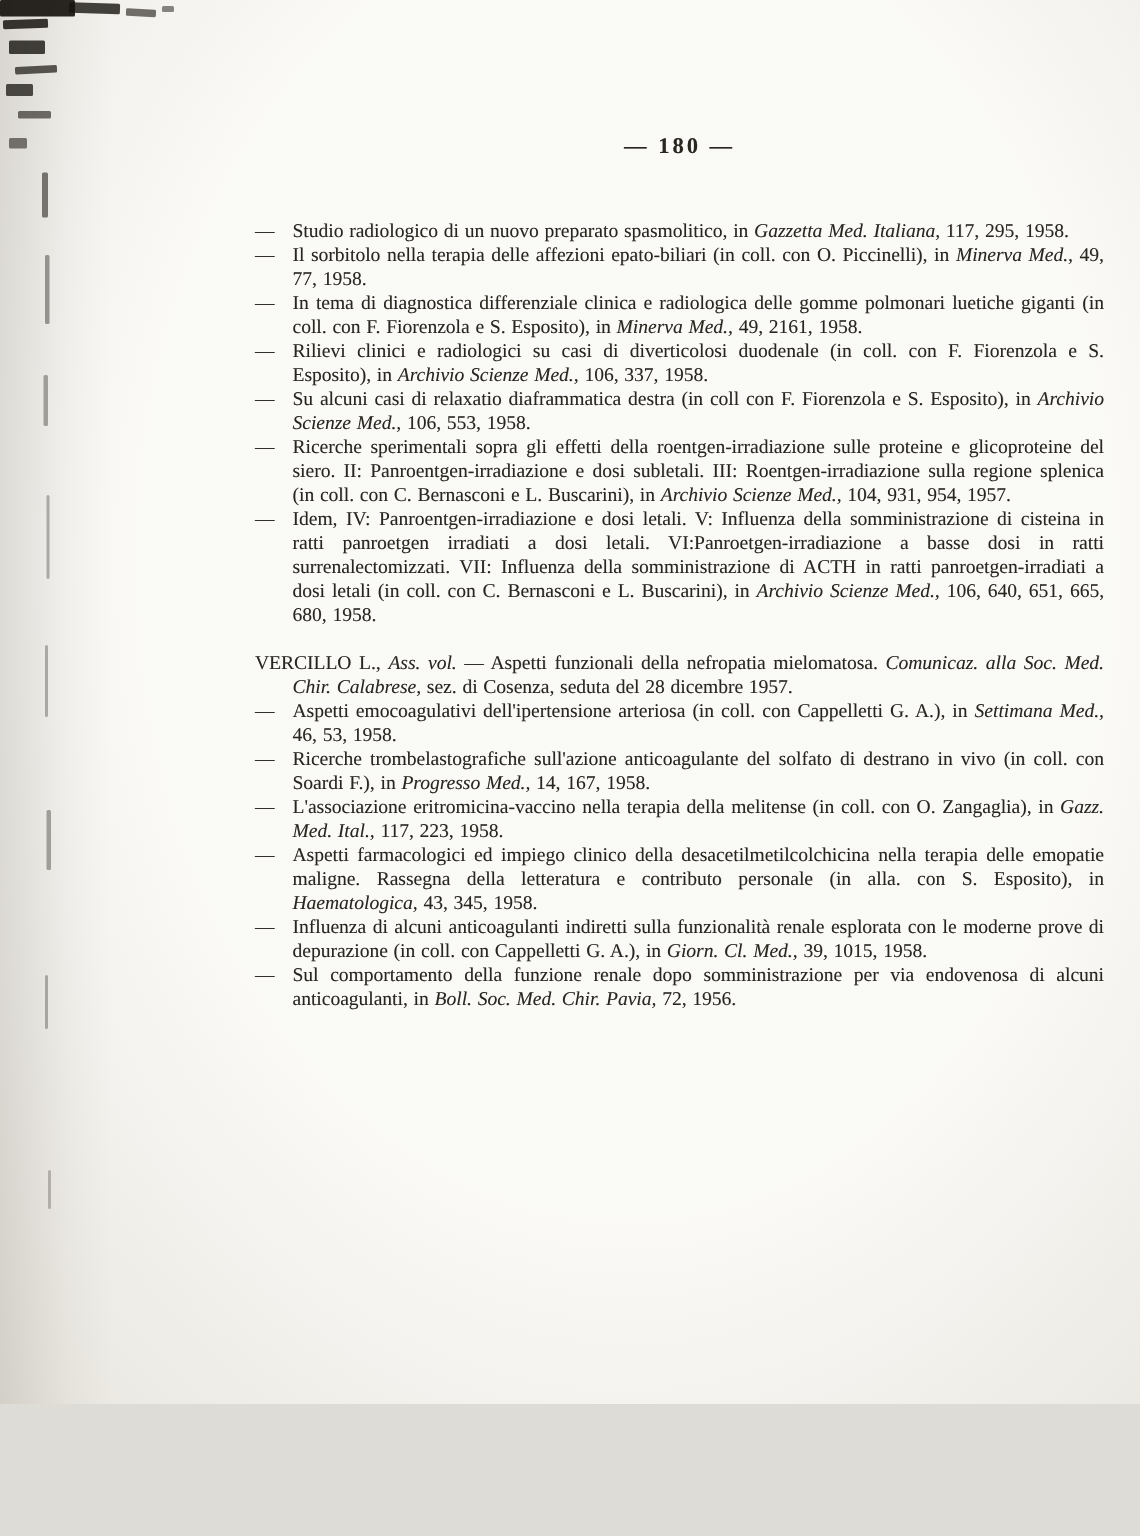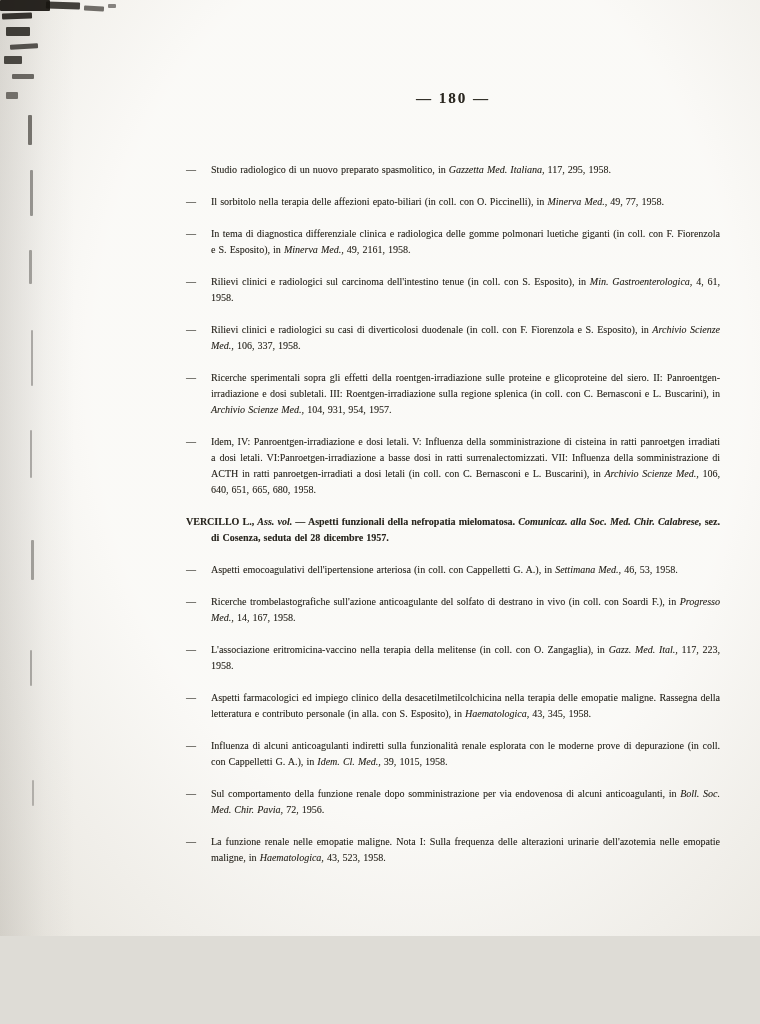--- a/index.html
+++ b/index.html
@@ -33,30 +33,30 @@
   }
 
   .bibliography {
     position: absolute;
     top: 146px;
     left: 170px;
     width: 566px;
   }
 
   .entry {
-    margin: 16px;
-    font-size: 10px;
+    margin: 0;
+    font-size: 13px;
     line-height: 16px;
     text-align: justify;
     padding-left: 25px;
     text-indent: -25px;
     word-spacing: 0.6px;
     text-shadow: 0.2px 0.2px 0 rgba(40,35,25,0.30);
   }
-  .entry.gap { margin-top: 16px; font-weight: bold; }
+  .entry.gap { margin-top: 16px; }
   .entry em { font-style: italic; }
   .entry .dash {
     display: inline-block;
     width: 25px;
     text-indent: 0;
   }
 
   .artifacts { position: absolute; inset: 0; pointer-events: none; }
   .mark {
     position: absolute;
@@ -91,27 +91,26 @@
     <div class="mark" style="left:8px;top:984px;width:28px;height:5px;opacity:.3;transform:rotate(-1deg)"></div>
     <div class="mark" style="left:44px;top:1000px;width:12px;height:4px;opacity:.25"></div>
   </div>
 
   <div class="page-number">— 180 —</div>
 
   <div class="bibliography">
       <p class="entry"><span class="dash">—</span><span>Studio radiologico di un nuovo preparato spasmolitico, in </span><em>Gazzetta Med. Italiana,</em><span> 117, 295, 1958.</span></p>
       <p class="entry"><span class="dash">—</span><span>Il sorbitolo nella terapia delle affezioni epato-biliari (in coll. con O. Piccinelli), in </span><em>Minerva Med.,</em><span> 49, 77, 1958.</span></p>
       <p class="entry"><span class="dash">—</span><span>In tema di diagnostica differenziale clinica e radiologica delle gomme polmonari luetiche giganti (in coll. con F. Fiorenzola e S. Esposito), in </span><em>Minerva Med.,</em><span> 49, 2161, 1958.</span></p>
-      <p class="entry"><span class="dash">—</span><span>Rilievi clinici e radiologici sul carcinoma dell'intestino tenue (in coll. con S. Esposito), in </span><em>Min. Gastroenterologica,</em><span> 4, 61, 1958.</span></p>
       <p class="entry"><span class="dash">—</span><span>Rilievi clinici e radiologici su casi di diverticolosi duodenale (in coll. con F. Fiorenzola e S. Esposito), in </span><em>Archivio Scienze Med.,</em><span> 106, 337, 1958.</span></p>
+      <p class="entry"><span class="dash">—</span><span>Su alcuni casi di relaxatio diaframmatica destra (in coll con F. Fiorenzola e S. Esposito), in </span><em>Archivio Scienze Med.,</em><span> 106, 553, 1958.</span></p>
       <p class="entry"><span class="dash">—</span><span>Ricerche sperimentali sopra gli effetti della roentgen-irradiazione sulle proteine e glicoproteine del siero. II: Panroentgen-irradiazione e dosi subletali. III: Roentgen-irradiazione sulla regione splenica (in coll. con C. Bernasconi e L. Buscarini), in </span><em>Archivio Scienze Med.,</em><span> 104, 931, 954, 1957.</span></p>
       <p class="entry"><span class="dash">—</span><span>Idem, IV: Panroentgen-irradiazione e dosi letali. V: Influenza della somministrazione di cisteina in ratti panroetgen irradiati a dosi letali. VI:Panroetgen-irradiazione a basse dosi in ratti surrenalectomizzati. VII: Influenza della somministrazione di ACTH in ratti panroetgen-irradiati a dosi letali (in coll. con C. Bernasconi e L. Buscarini), in </span><em>Archivio Scienze Med.,</em><span> 106, 640, 651, 665, 680, 1958.</span></p>
       <p class="entry gap"><span>VERCILLO L., </span><em>Ass. vol.</em><span> — Aspetti funzionali della nefropatia mielomatosa. </span><em>Comunicaz. alla Soc. Med. Chir. Calabrese,</em><span> sez. di Cosenza, seduta del 28 dicembre 1957.</span></p>
       <p class="entry"><span class="dash">—</span><span>Aspetti emocoagulativi dell'ipertensione arteriosa (in coll. con Cappelletti G. A.), in </span><em>Settimana Med.,</em><span> 46, 53, 1958.</span></p>
       <p class="entry"><span class="dash">—</span><span>Ricerche trombelastografiche sull'azione anticoagulante del solfato di destrano in vivo (in coll. con Soardi F.), in </span><em>Progresso Med.,</em><span> 14, 167, 1958.</span></p>
       <p class="entry"><span class="dash">—</span><span>L'associazione eritromicina-vaccino nella terapia della melitense (in coll. con O. Zangaglia), in </span><em>Gazz. Med. Ital.,</em><span> 117, 223, 1958.</span></p>
       <p class="entry"><span class="dash">—</span><span>Aspetti farmacologici ed impiego clinico della desacetilmetilcolchicina nella terapia delle emopatie maligne. Rassegna della letteratura e contributo personale (in alla. con S. Esposito), in </span><em>Haematologica,</em><span> 43, 345, 1958.</span></p>
-      <p class="entry"><span class="dash">—</span><span>Influenza di alcuni anticoagulanti indiretti sulla funzionalità renale esplorata con le moderne prove di depurazione (in coll. con Cappelletti G. A.), in </span><em>Idem. Cl. Med.,</em><span> 39, 1015, 1958.</span></p>
+      <p class="entry"><span class="dash">—</span><span>Influenza di alcuni anticoagulanti indiretti sulla funzionalità renale esplorata con le moderne prove di depurazione (in coll. con Cappelletti G. A.), in </span><em>Giorn. Cl. Med.,</em><span> 39, 1015, 1958.</span></p>
       <p class="entry"><span class="dash">—</span><span>Sul comportamento della funzione renale dopo somministrazione per via endovenosa di alcuni anticoagulanti, in </span><em>Boll. Soc. Med. Chir. Pavia,</em><span> 72, 1956.</span></p>
-      <p class="entry"><span class="dash">—</span><span>La funzione renale nelle emopatie maligne. Nota I: Sulla frequenza delle alterazioni urinarie dell'azotemia nelle emopatie maligne, in </span><em>Haematologica,</em><span> 43, 523, 1958.</span></p>
     </div>
 
 </div>
 
 </body></html>

